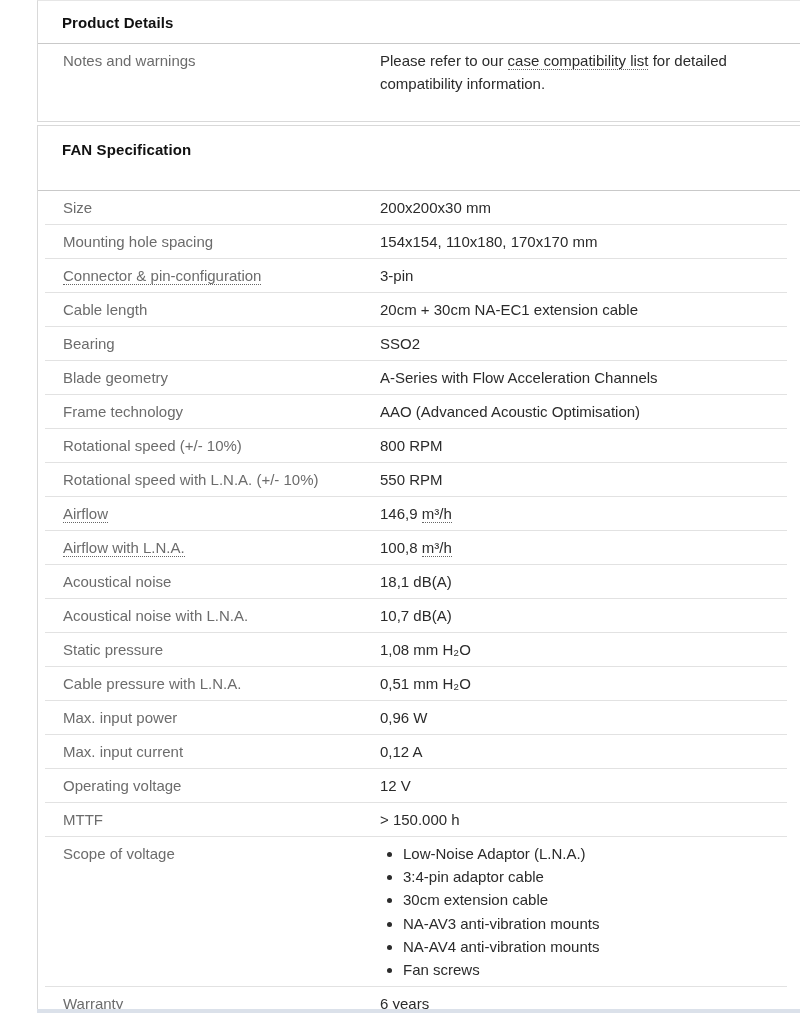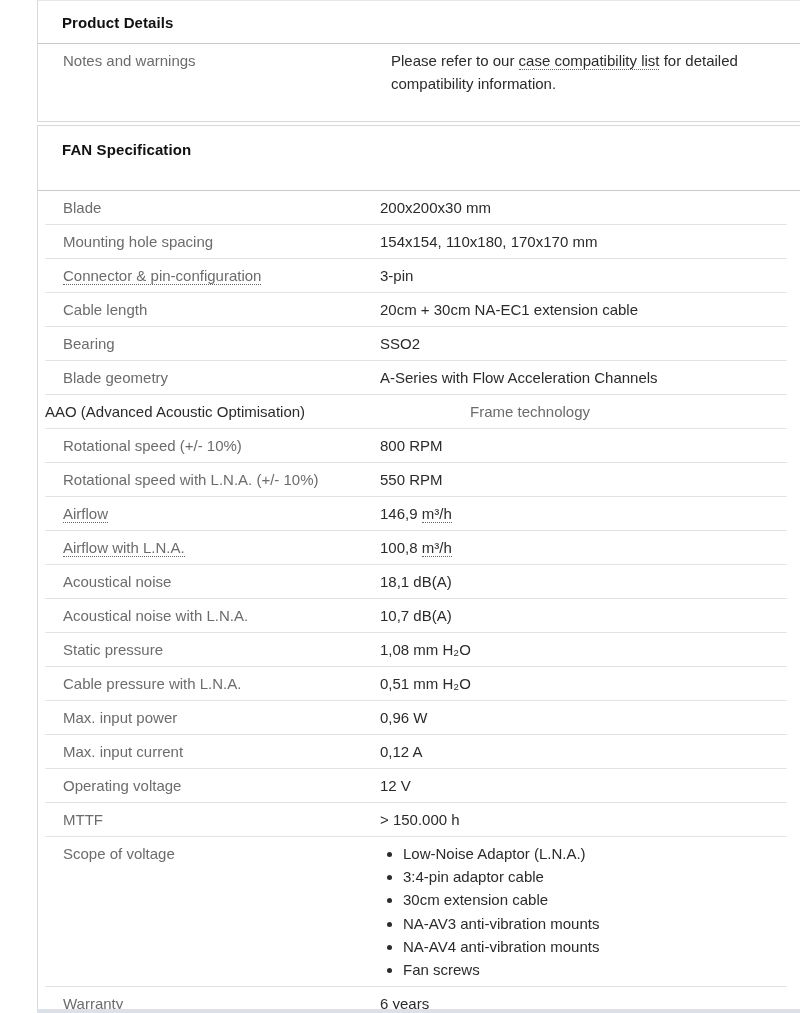--- a/index.html
+++ b/index.html
@@ -37,21 +37,21 @@
   .spec-row {
     display: flex;
     align-items: flex-start;
     margin: 0 25px 0 7px;
     padding: 5px 0 5px 0;
     border-bottom: 1px solid #e2e2e2;
     line-height: 23px;
     font-size: 15px;
   }
   .spec-row.last { border-bottom: none; }
-  .spec-row.notes { padding-bottom: 26px; gap: 11px; }
+  .spec-row.notes { padding-bottom: 26px; }
   .cell.label {
     flex: 0 0 317px;
     padding-left: 18px;
     color: #6c6c6c;
   }
   .cell.value {
     flex: 1;
     color: #2b2b2b;
     padding-right: 30px;
     max-width: 392px;
@@ -91,21 +91,21 @@
           <div class="cell label">Notes and warnings</div>
           <div class="cell value"><span>Please refer to our </span><span class="dotted">case compatibility list</span><span> for detailed compatibility information.</span></div>
         </div>
       </div>
   </section>
 
   <section class="box box-fan">
     <h2 class="box-title">FAN Specification</h2>
     <div class="rows" id="fan-rows">
         <div class="spec-row">
-          <div class="cell label">Blade</div>
+          <div class="cell label">Size</div>
           <div class="cell value"><span>200x200x30 mm</span></div>
         </div>
         <div class="spec-row">
           <div class="cell label">Mounting hole spacing</div>
           <div class="cell value"><span>154x154, 110x180, 170x170 mm</span></div>
         </div>
         <div class="spec-row">
           <div class="cell label"><span class="dotted">Connector &amp; pin-configuration</span></div>
           <div class="cell value"><span>3-pin</span></div>
         </div>
@@ -115,22 +115,22 @@
         </div>
         <div class="spec-row">
           <div class="cell label">Bearing</div>
           <div class="cell value"><span>SSO2</span></div>
         </div>
         <div class="spec-row">
           <div class="cell label">Blade geometry</div>
           <div class="cell value"><span>A-Series with Flow Acceleration Channels</span></div>
         </div>
         <div class="spec-row">
+          <div class="cell label">Frame technology</div>
           <div class="cell value"><span>AAO (Advanced Acoustic Optimisation)</span></div>
-          <div class="cell label">Frame technology</div>
         </div>
         <div class="spec-row">
           <div class="cell label">Rotational speed (+/- 10%)</div>
           <div class="cell value"><span>800 RPM</span></div>
         </div>
         <div class="spec-row">
           <div class="cell label">Rotational speed with L.N.A. (+/- 10%)</div>
           <div class="cell value"><span>550 RPM</span></div>
         </div>
         <div class="spec-row">

